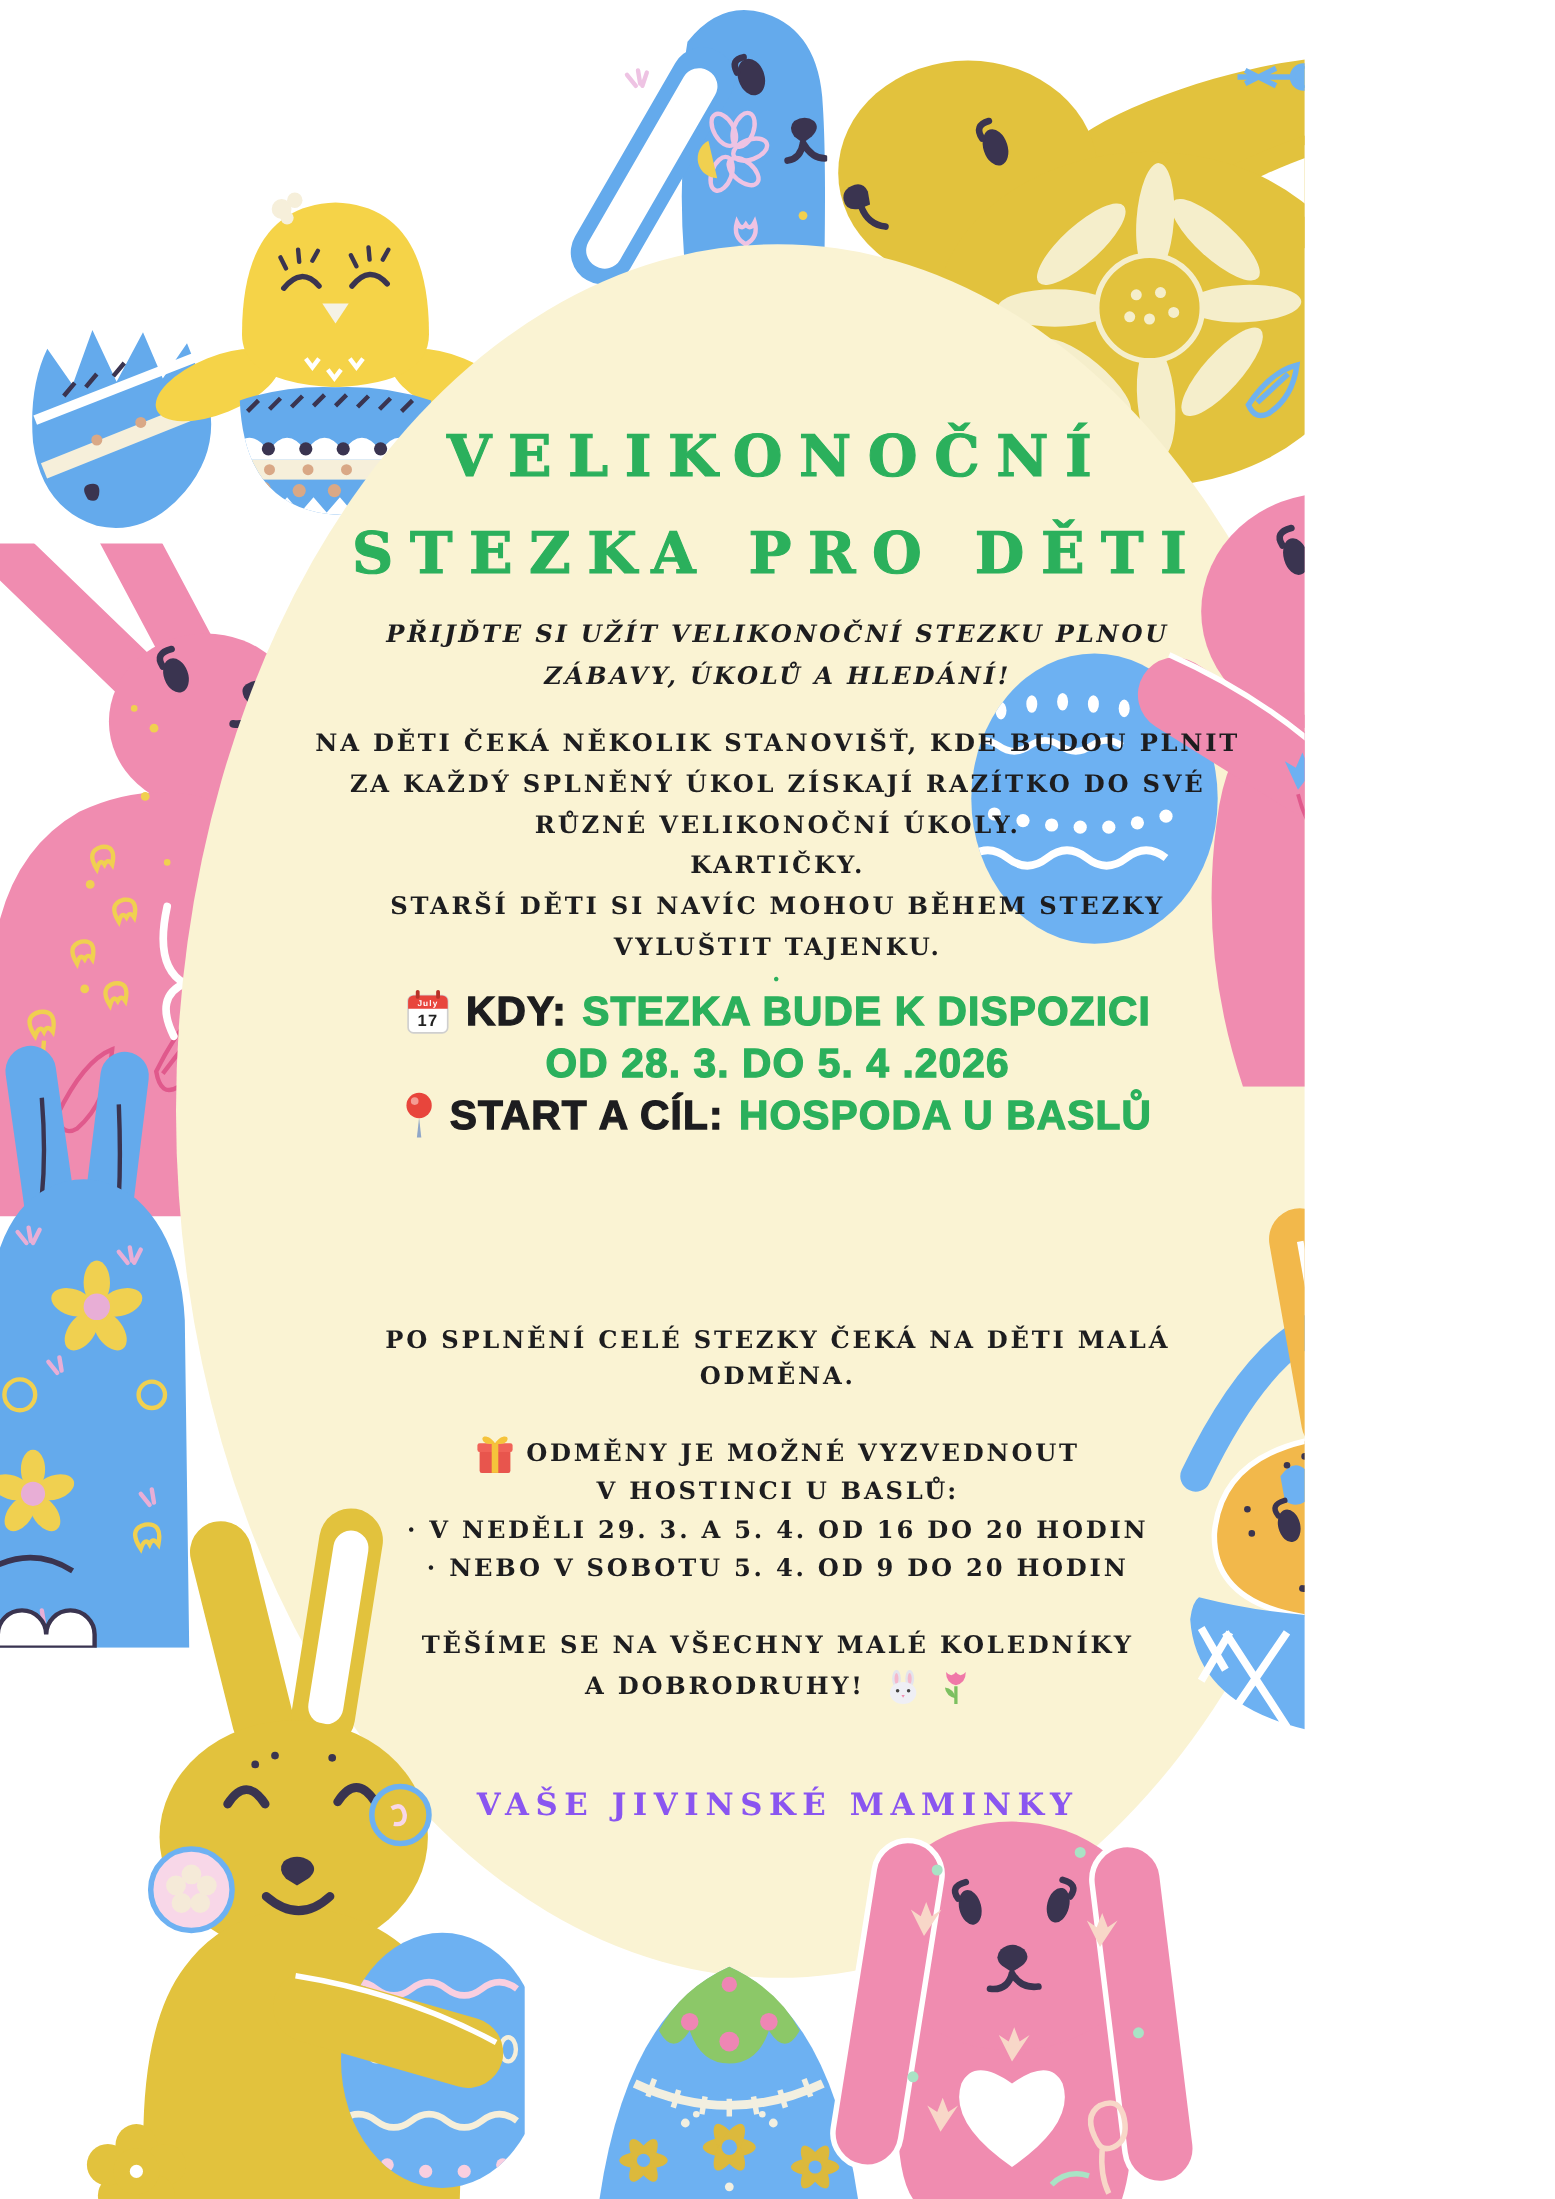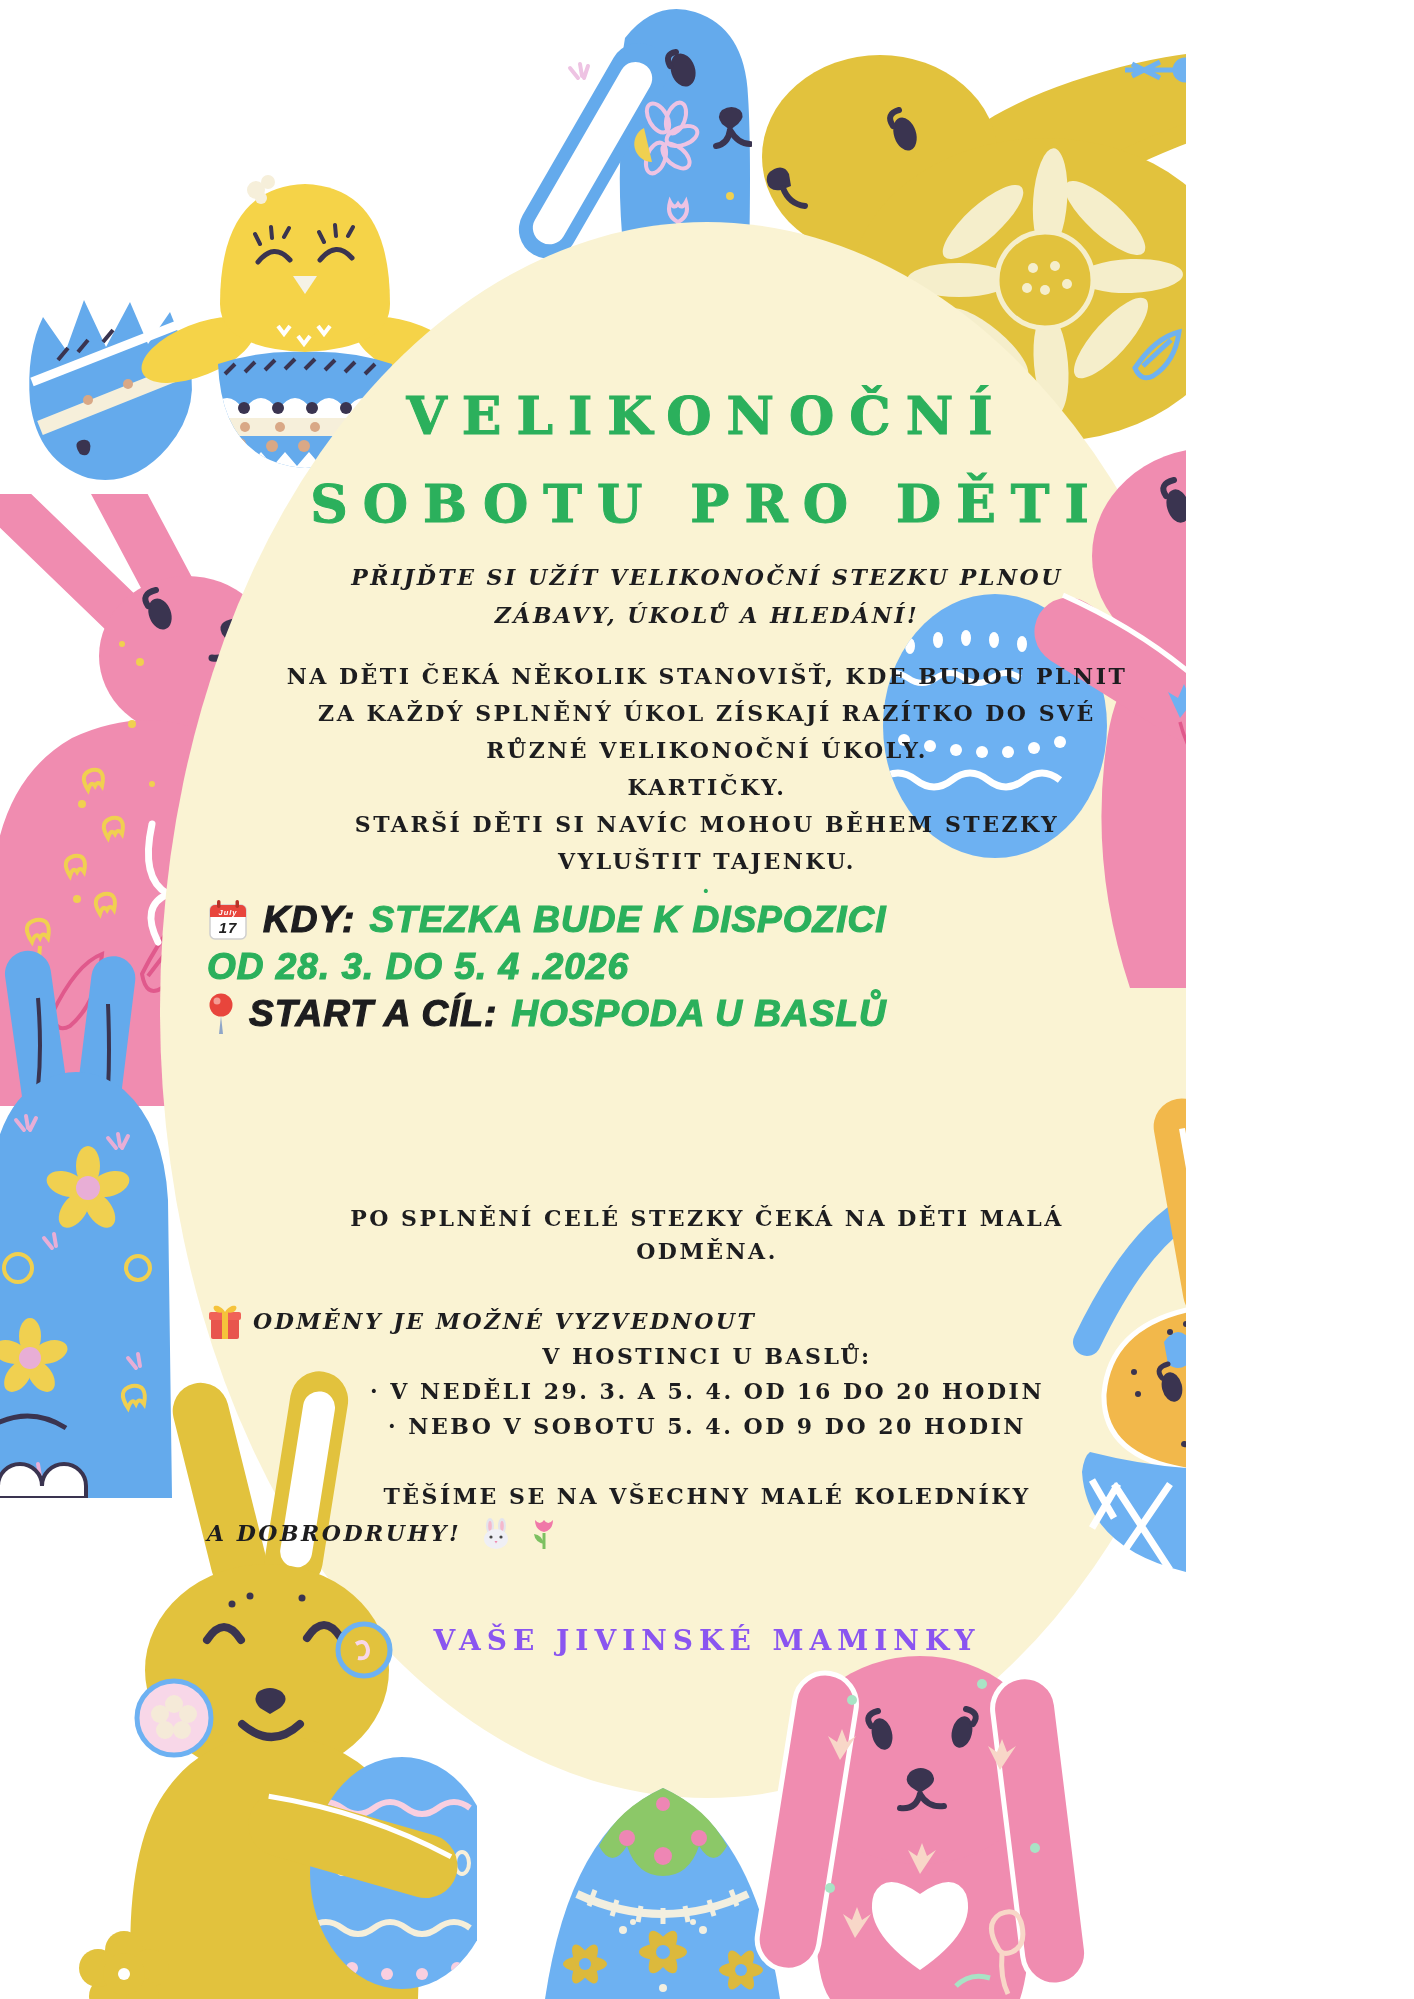--- a/index.html
+++ b/index.html
@@ -10,21 +10,21 @@
   .txt{position:absolute;left:207px;width:1000px;text-align:center;color:var(--text-black,#1d1d1f);font-weight:700;z-index:3;}
   .title{font-size:52px;letter-spacing:15px;line-height:88px;color:var(--title-green,#2bb05c);-webkit-text-stroke:1px currentColor;}
   .body-text{font-size:22px;letter-spacing:2.5px;}
   .lh38 div{line-height:38px;font-style:italic;}
   .lh37 div{line-height:37px;}
   .lh33 div{line-height:33px;}
   .lh35 div{line-height:35px;}
   .heavy{font-family:"Liberation Sans",sans-serif;font-weight:700;font-size:37px;letter-spacing:1px;-webkit-text-stroke:1.2px currentColor;}
   .green{color:var(--title-green,#2bb05c);}
   .purple{color:var(--purple,#8a55f0);font-size:28px;letter-spacing:6px;}
-  .row{display:flex;align-items:center;gap:14px;height:47px;font-style:italic;}
+  .row{display:flex;justify-content:center;align-items:center;gap:14px;height:47px;}
   .icon{display:inline-flex;align-items:center;}
 </style>
 </head>
 <body>
 
 <div class="canvas">
 
   <svg class="deco z0" style="left:18px;top:242px" width="190" height="250" viewBox="0 0 190 250">
     <path d="M25,75 L48,108 L66,58 L88,105 L112,60 L130,102 L152,70 L168,110 Q186,162 150,205 Q115,246 70,236 Q20,220 12,160 Q8,110 25,75Z" fill="#64aaec"></path>
     <path d="M14,140 L162,82" stroke="#fff" stroke-width="9"></path>
@@ -537,21 +537,21 @@
       <rect x="0" y="218" width="175" height="14" fill="#6db1f2"></rect>
       <circle cx="52" cy="225" r="7" fill="#d4af37"></circle>
         <circle cx="96" cy="227" r="7" fill="#d4af37"></circle>
         <circle cx="138" cy="223" r="7" fill="#d4af37"></circle>
       <rect x="0" y="232" width="175" height="13" fill="#d4af37"></rect>
     </g>
   </svg>
 
   <div class="txt title" style="top:372px">
     <div>VELIKONOČNÍ</div>
-    <div>SOBOTU PRO DĚTI</div>
+    <div>STEZKA PRO DĚTI</div>
   </div>
 
   <div class="txt body-text lh38" style="top:558px">
     <div>PŘIJĎTE SI UŽÍT VELIKONOČNÍ STEZKU PLNOU</div>
     <div>ZÁBAVY, ÚKOLŮ A HLEDÁNÍ!</div>
   </div>
 
   <div class="txt body-text lh37" style="top:658px">
     <div>NA DĚTI ČEKÁ NĚKOLIK STANOVIŠŤ, KDE BUDOU PLNIT</div>
     <div>ZA KAŽDÝ SPLNĚNÝ ÚKOL ZÍSKAJÍ RAZÍTKO DO SVÉ</div>

